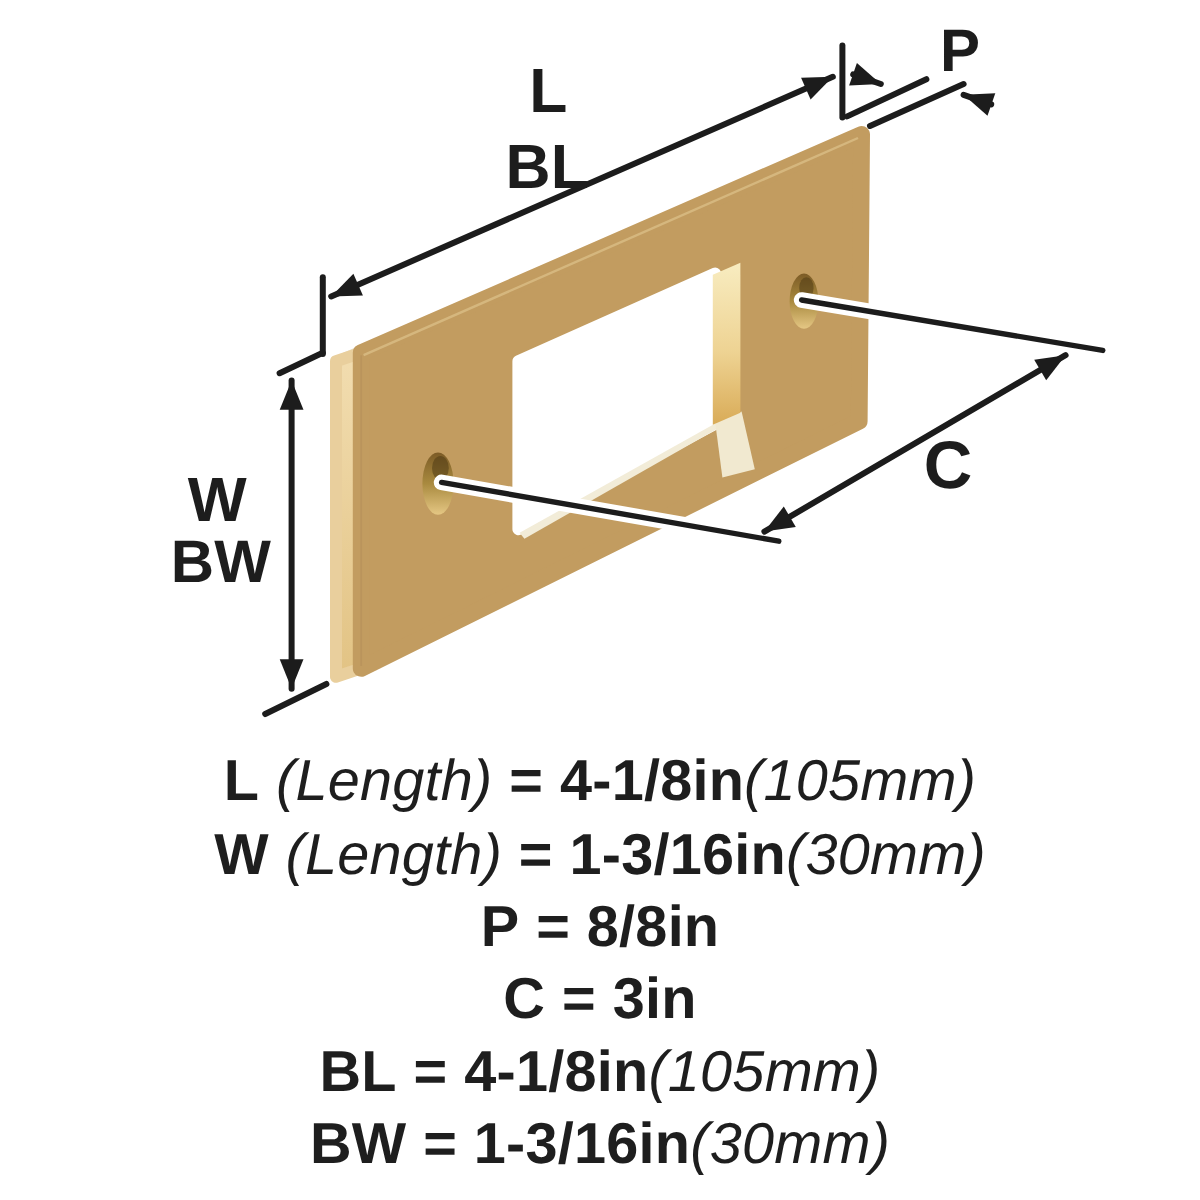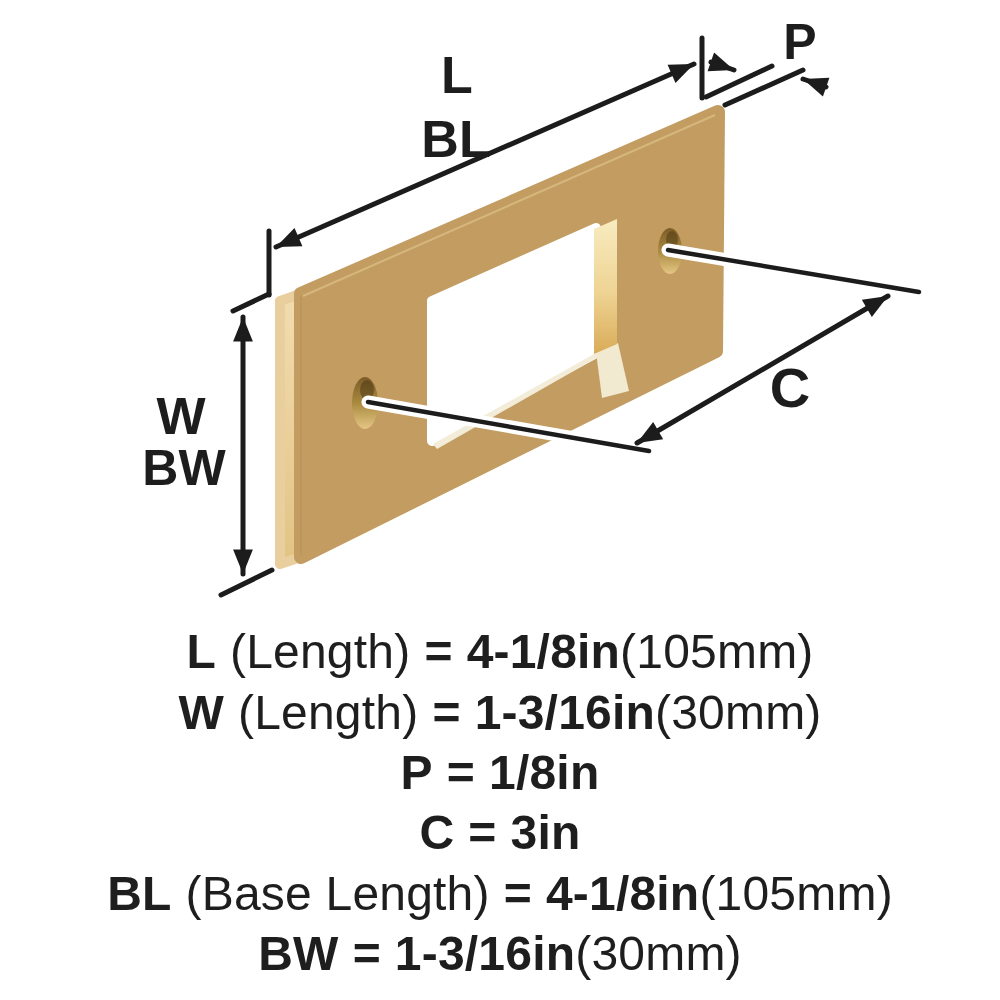--- a/index.html
+++ b/index.html
@@ -19,21 +19,21 @@
   .dim-lines line { stroke-linecap:round; }
   .svg-label { font-weight:bold; fill:#1d1d1d; text-anchor:middle; }
 
   
   .dim-list { position:absolute; top:622px; left:0; right:0; }
   .dim-row {
     height:60.4px; display:flex; align-items:center; justify-content:center;
     font-size:48px; color:#1e1e1e; letter-spacing:0.2px; line-height:1;
   }
   .seg-b { font-weight:bold; }
-  .seg-r { font-weight:normal; }
+  .seg-r { font-weight:normal;font-style:italic; }
   .mr { margin-right:14px; }
 </style>
 </head>
 <body>
 
 <div class="stage">
 
   <svg class="drawing" width="1000" height="620" viewBox="0 0 1000 620">
     <defs>
       <linearGradient id="gSide" x1="0" y1="0" x2="0" y2="1">
@@ -132,32 +132,31 @@
       <span class="seg-b mr">W</span>
       <span class="seg-r mr">(Length)</span>
       <span class="seg-b mr">=</span>
       <span class="seg-b">1-3/16in</span>
       <span class="seg-r">(30mm)</span>
     </div>
 
     <div class="dim-row">
       <span class="seg-b mr">P</span>
       <span class="seg-b mr">=</span>
-      <span class="seg-b">1/8in</span>
+      <span class="seg-b">8/8in</span>
     </div>
 
     <div class="dim-row">
       <span class="seg-b mr">C</span>
       <span class="seg-b mr">=</span>
       <span class="seg-b">3in</span>
     </div>
 
     <div class="dim-row">
       <span class="seg-b mr">BL</span>
-      <span class="seg-r mr">(Base Length)</span>
       <span class="seg-b mr">=</span>
       <span class="seg-b">4-1/8in</span>
       <span class="seg-r">(105mm)</span>
     </div>
 
     <div class="dim-row">
       <span class="seg-b mr">BW</span>
       <span class="seg-b mr">=</span>
       <span class="seg-b">1-3/16in</span>
       <span class="seg-r">(30mm)</span>

